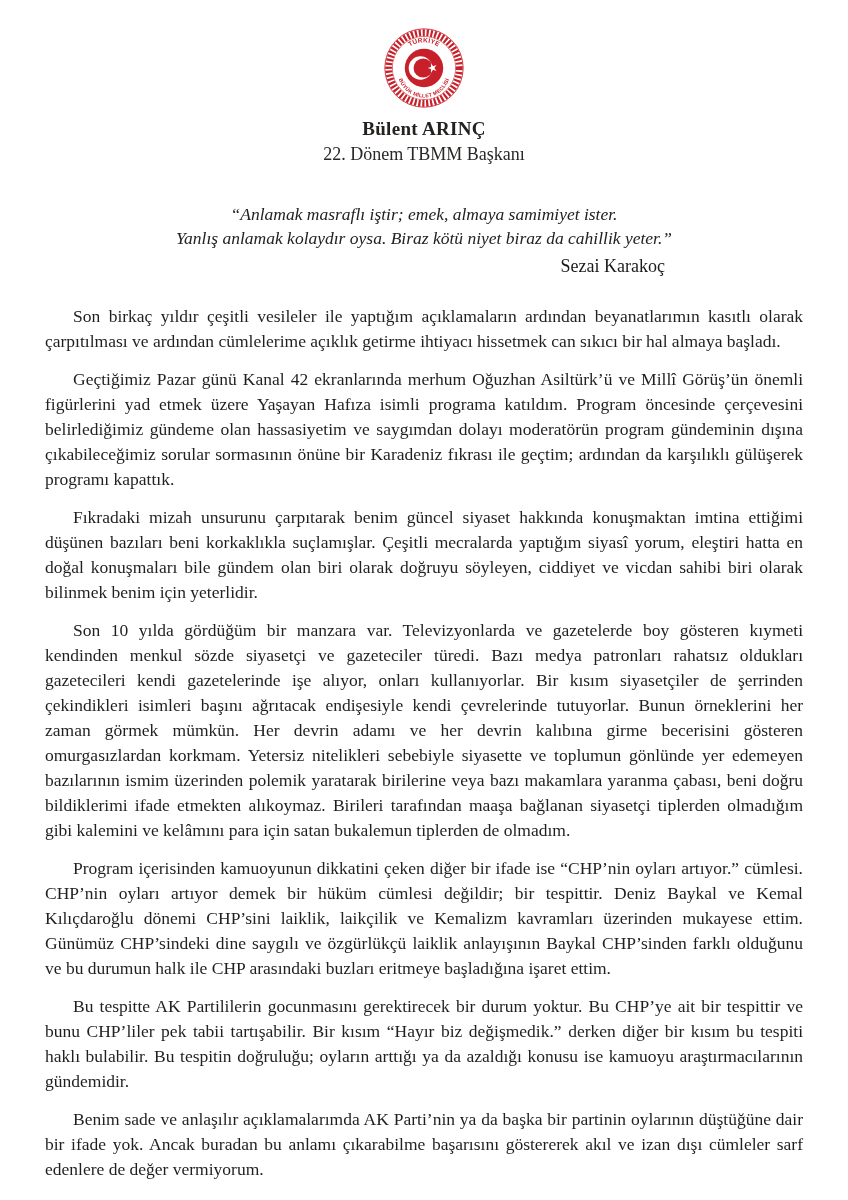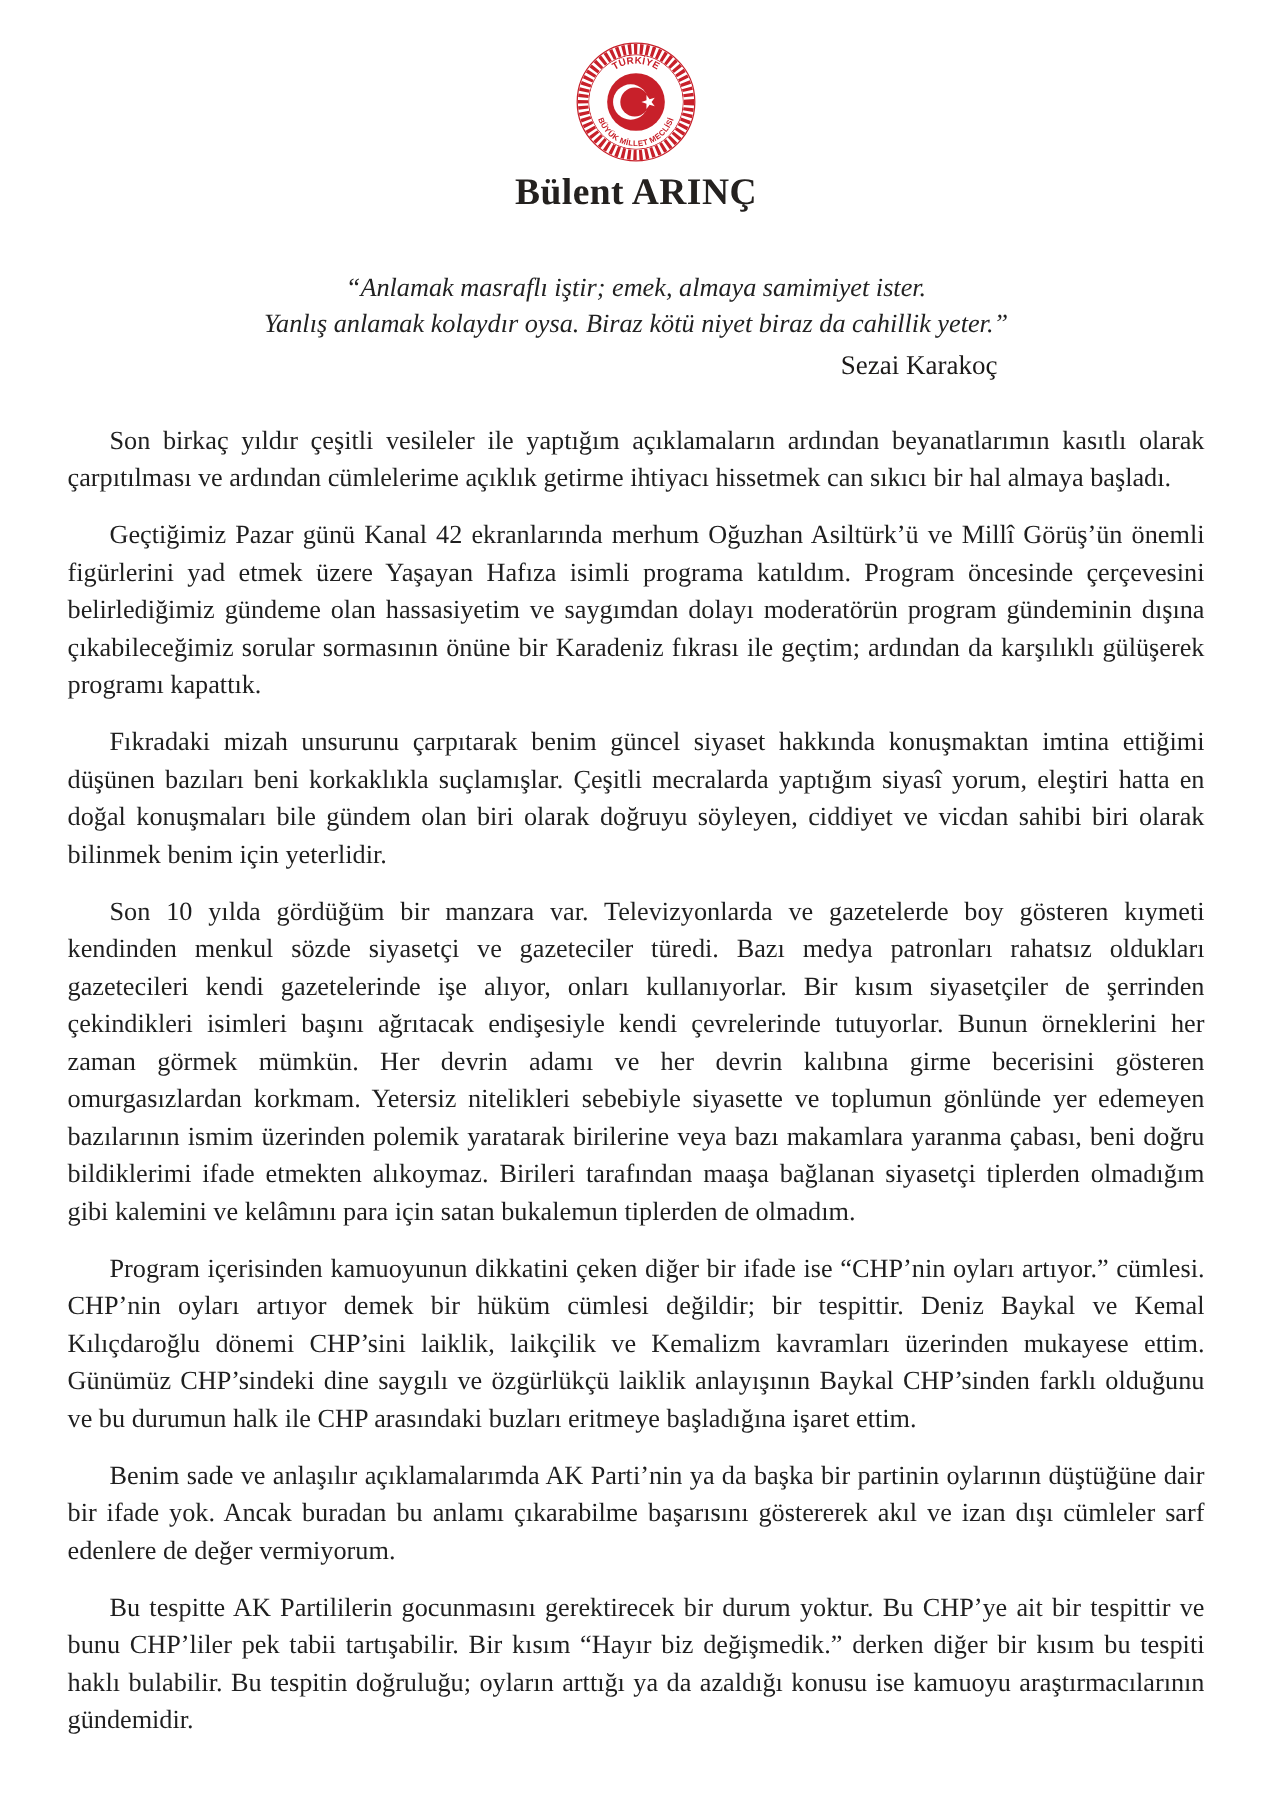--- a/index.html
+++ b/index.html
@@ -12,21 +12,21 @@
   }
   .page {
     box-sizing: border-box;
     width: 848px; height: 1200px;
     padding: 26px 45px 0 45px;
   }
   .header { text-align: center; }
   .logo-wrap { line-height: 0; }
   .logo-wrap svg { width: 84px; height: 84px; }
   .author-name {
-    font-size: 25px;
+    font-size: 19px;
     font-weight: bold;
     letter-spacing: 0.3px;
     color: #24211f;
     margin-top: 5px;
     line-height: 27px;
   }
   .author-title {
     font-size: 18px;
     color: #2a2826;
     margin-top: 1px;
@@ -95,31 +95,32 @@
 
         <circle cx="0" cy="0" r="20.6" fill="#c8202a"></circle>
 
         <circle cx="-3.8" cy="0" r="12.6" fill="#ffffff"></circle>
         <circle cx="-0.9" cy="0" r="10.3" fill="#c8202a"></circle>
 
         <polygon fill="#ffffff" points="3.9,0 7.48,-1.18 7.46,-5.04 9.72,-1.9 13.39,-3.12 11.1,0 13.39,3.12 9.72,1.9 7.46,5.04 7.48,1.18"></polygon>
       </svg>
     </div>
     <div class="author-name">Bülent ARINÇ</div>
+    <div class="author-title">22. Dönem TBMM Başkanı</div>
   </div>
 
   <div class="quote-block">
     <div>“Anlamak masraflı iştir; emek, almaya samimiyet ister.</div>
     <div>Yanlış anlamak kolaydır oysa. Biraz kötü niyet biraz da cahillik yeter.”</div>
     <div class="quote-attribution">Sezai Karakoç</div>
   </div>
 
   <div class="body-text">
     <p>Son birkaç yıldır çeşitli vesileler ile yaptığım açıklamaların ardından beyanatlarımın kasıtlı olarak çarpıtılması ve ardından cümlelerime açıklık getirme ihtiyacı hissetmek can sıkıcı bir hal almaya başladı.</p>
     <p>Geçtiğimiz Pazar günü Kanal 42 ekranlarında merhum Oğuzhan Asiltürk’ü ve Millî Görüş’ün önemli figürlerini yad etmek üzere Yaşayan Hafıza isimli programa katıldım. Program öncesinde çerçevesini belirlediğimiz gündeme olan hassasiyetim ve saygımdan dolayı moderatörün program gündeminin dışına çıkabileceğimiz sorular sormasının önüne bir Karadeniz fıkrası ile geçtim; ardından da karşılıklı gülüşerek programı kapattık.</p>
     <p>Fıkradaki mizah unsurunu çarpıtarak benim güncel siyaset hakkında konuşmaktan imtina ettiğimi düşünen bazıları beni korkaklıkla suçlamışlar. Çeşitli mecralarda yaptığım siyasî yorum, eleştiri hatta en doğal konuşmaları bile gündem olan biri olarak doğruyu söyleyen, ciddiyet ve vicdan sahibi biri olarak bilinmek benim için yeterlidir.</p>
     <p>Son 10 yılda gördüğüm bir manzara var. Televizyonlarda ve gazetelerde boy gösteren kıymeti kendinden menkul sözde siyasetçi ve gazeteciler türedi. Bazı medya patronları rahatsız oldukları gazetecileri kendi gazetelerinde işe alıyor, onları kullanıyorlar. Bir kısım siyasetçiler de şerrinden çekindikleri isimleri başını ağrıtacak endişesiyle kendi çevrelerinde tutuyorlar. Bunun örneklerini her zaman görmek mümkün. Her devrin adamı ve her devrin kalıbına girme becerisini gösteren omurgasızlardan korkmam. Yetersiz nitelikleri sebebiyle siyasette ve toplumun gönlünde yer edemeyen bazılarının ismim üzerinden polemik yaratarak birilerine veya bazı makamlara yaranma çabası, beni doğru bildiklerimi ifade etmekten alıkoymaz. Birileri tarafından maaşa bağlanan siyasetçi tiplerden olmadığım gibi kalemini ve kelâmını para için satan bukalemun tiplerden de olmadım.</p>
     <p>Program içerisinden kamuoyunun dikkatini çeken diğer bir ifade ise “CHP’nin oyları artıyor.” cümlesi. CHP’nin oyları artıyor demek bir hüküm cümlesi değildir; bir tespittir. Deniz Baykal ve Kemal Kılıçdaroğlu dönemi CHP’sini laiklik, laikçilik ve Kemalizm kavramları üzerinden mukayese ettim. Günümüz CHP’sindeki dine saygılı ve özgürlükçü laiklik anlayışının Baykal CHP’sinden farklı olduğunu ve bu durumun halk ile CHP arasındaki buzları eritmeye başladığına işaret ettim.</p>
+    <p>Bu tespitte AK Partililerin gocunmasını gerektirecek bir durum yoktur. Bu CHP’ye ait bir tespittir ve bunu CHP’liler pek tabii tartışabilir. Bir kısım “Hayır biz değişmedik.” derken diğer bir kısım bu tespiti haklı bulabilir. Bu tespitin doğruluğu; oyların arttığı ya da azaldığı konusu ise kamuoyu araştırmacılarının gündemidir.</p>
     <p>Benim sade ve anlaşılır açıklamalarımda AK Parti’nin ya da başka bir partinin oylarının düştüğüne dair bir ifade yok. Ancak buradan bu anlamı çıkarabilme başarısını göstererek akıl ve izan dışı cümleler sarf edenlere de değer vermiyorum.</p>
-    <p>Bu tespitte AK Partililerin gocunmasını gerektirecek bir durum yoktur. Bu CHP’ye ait bir tespittir ve bunu CHP’liler pek tabii tartışabilir. Bir kısım “Hayır biz değişmedik.” derken diğer bir kısım bu tespiti haklı bulabilir. Bu tespitin doğruluğu; oyların arttığı ya da azaldığı konusu ise kamuoyu araştırmacılarının gündemidir.</p>
   </div>
 
 </div>
 
 </body></html>

